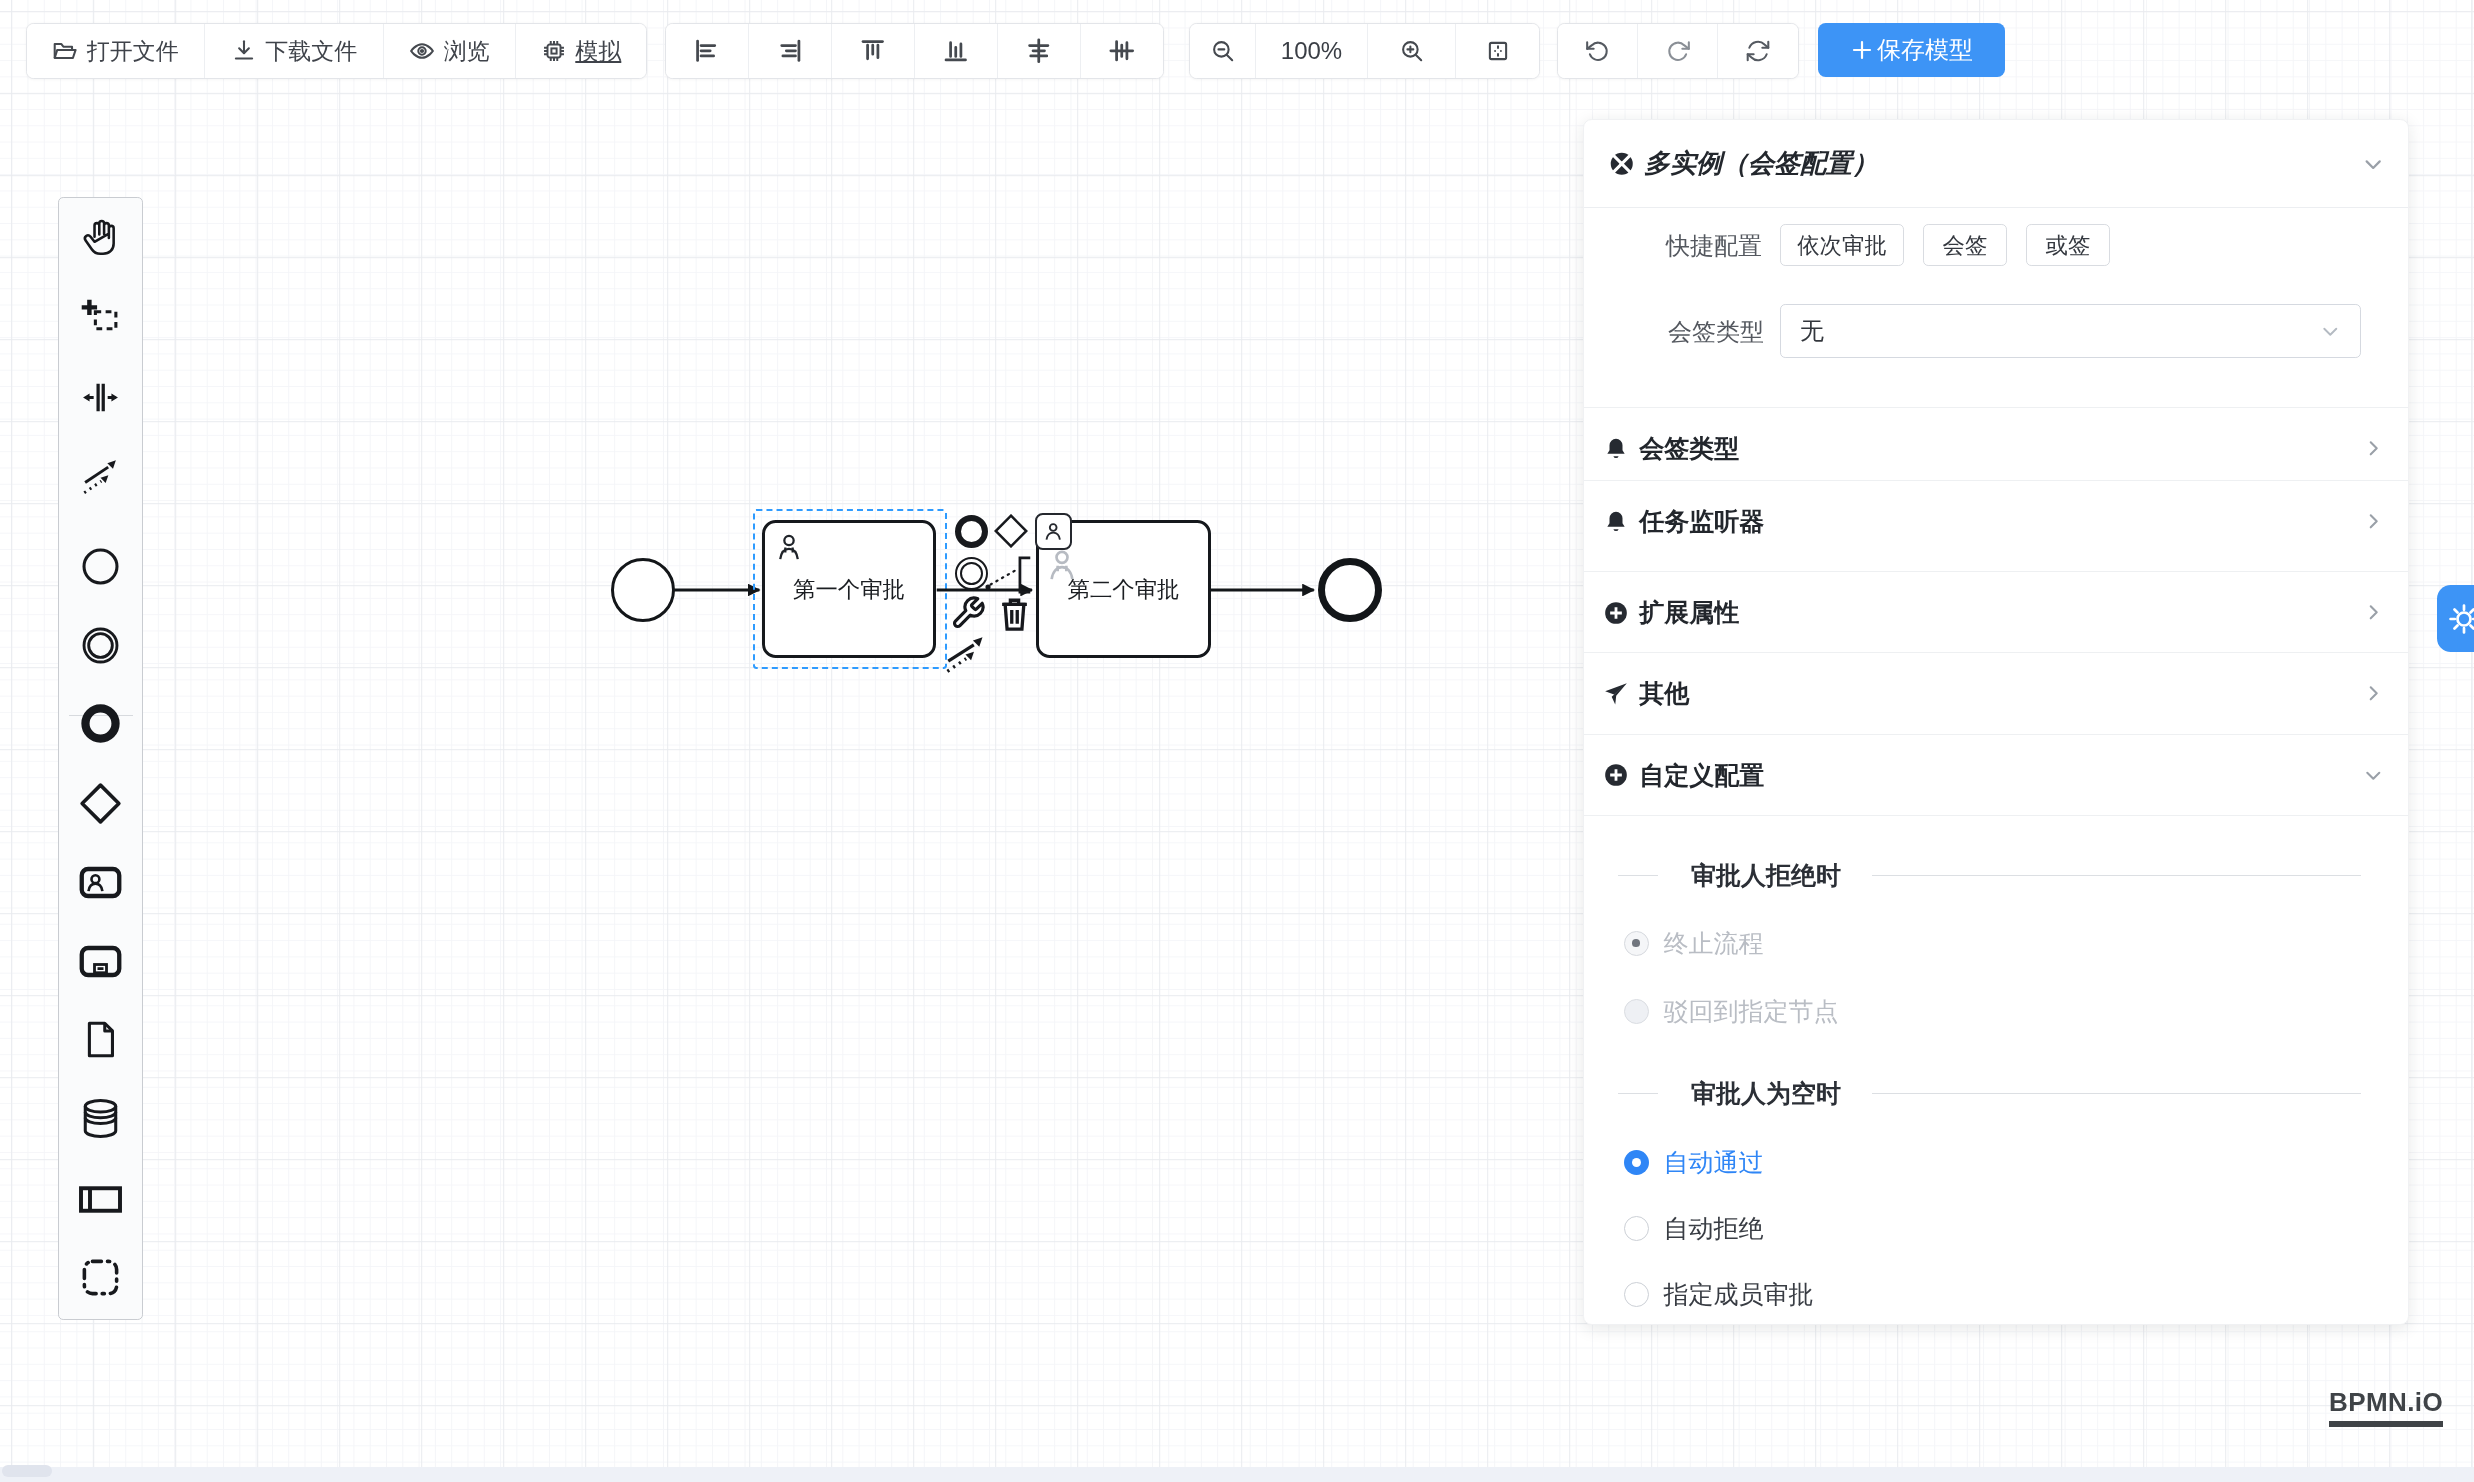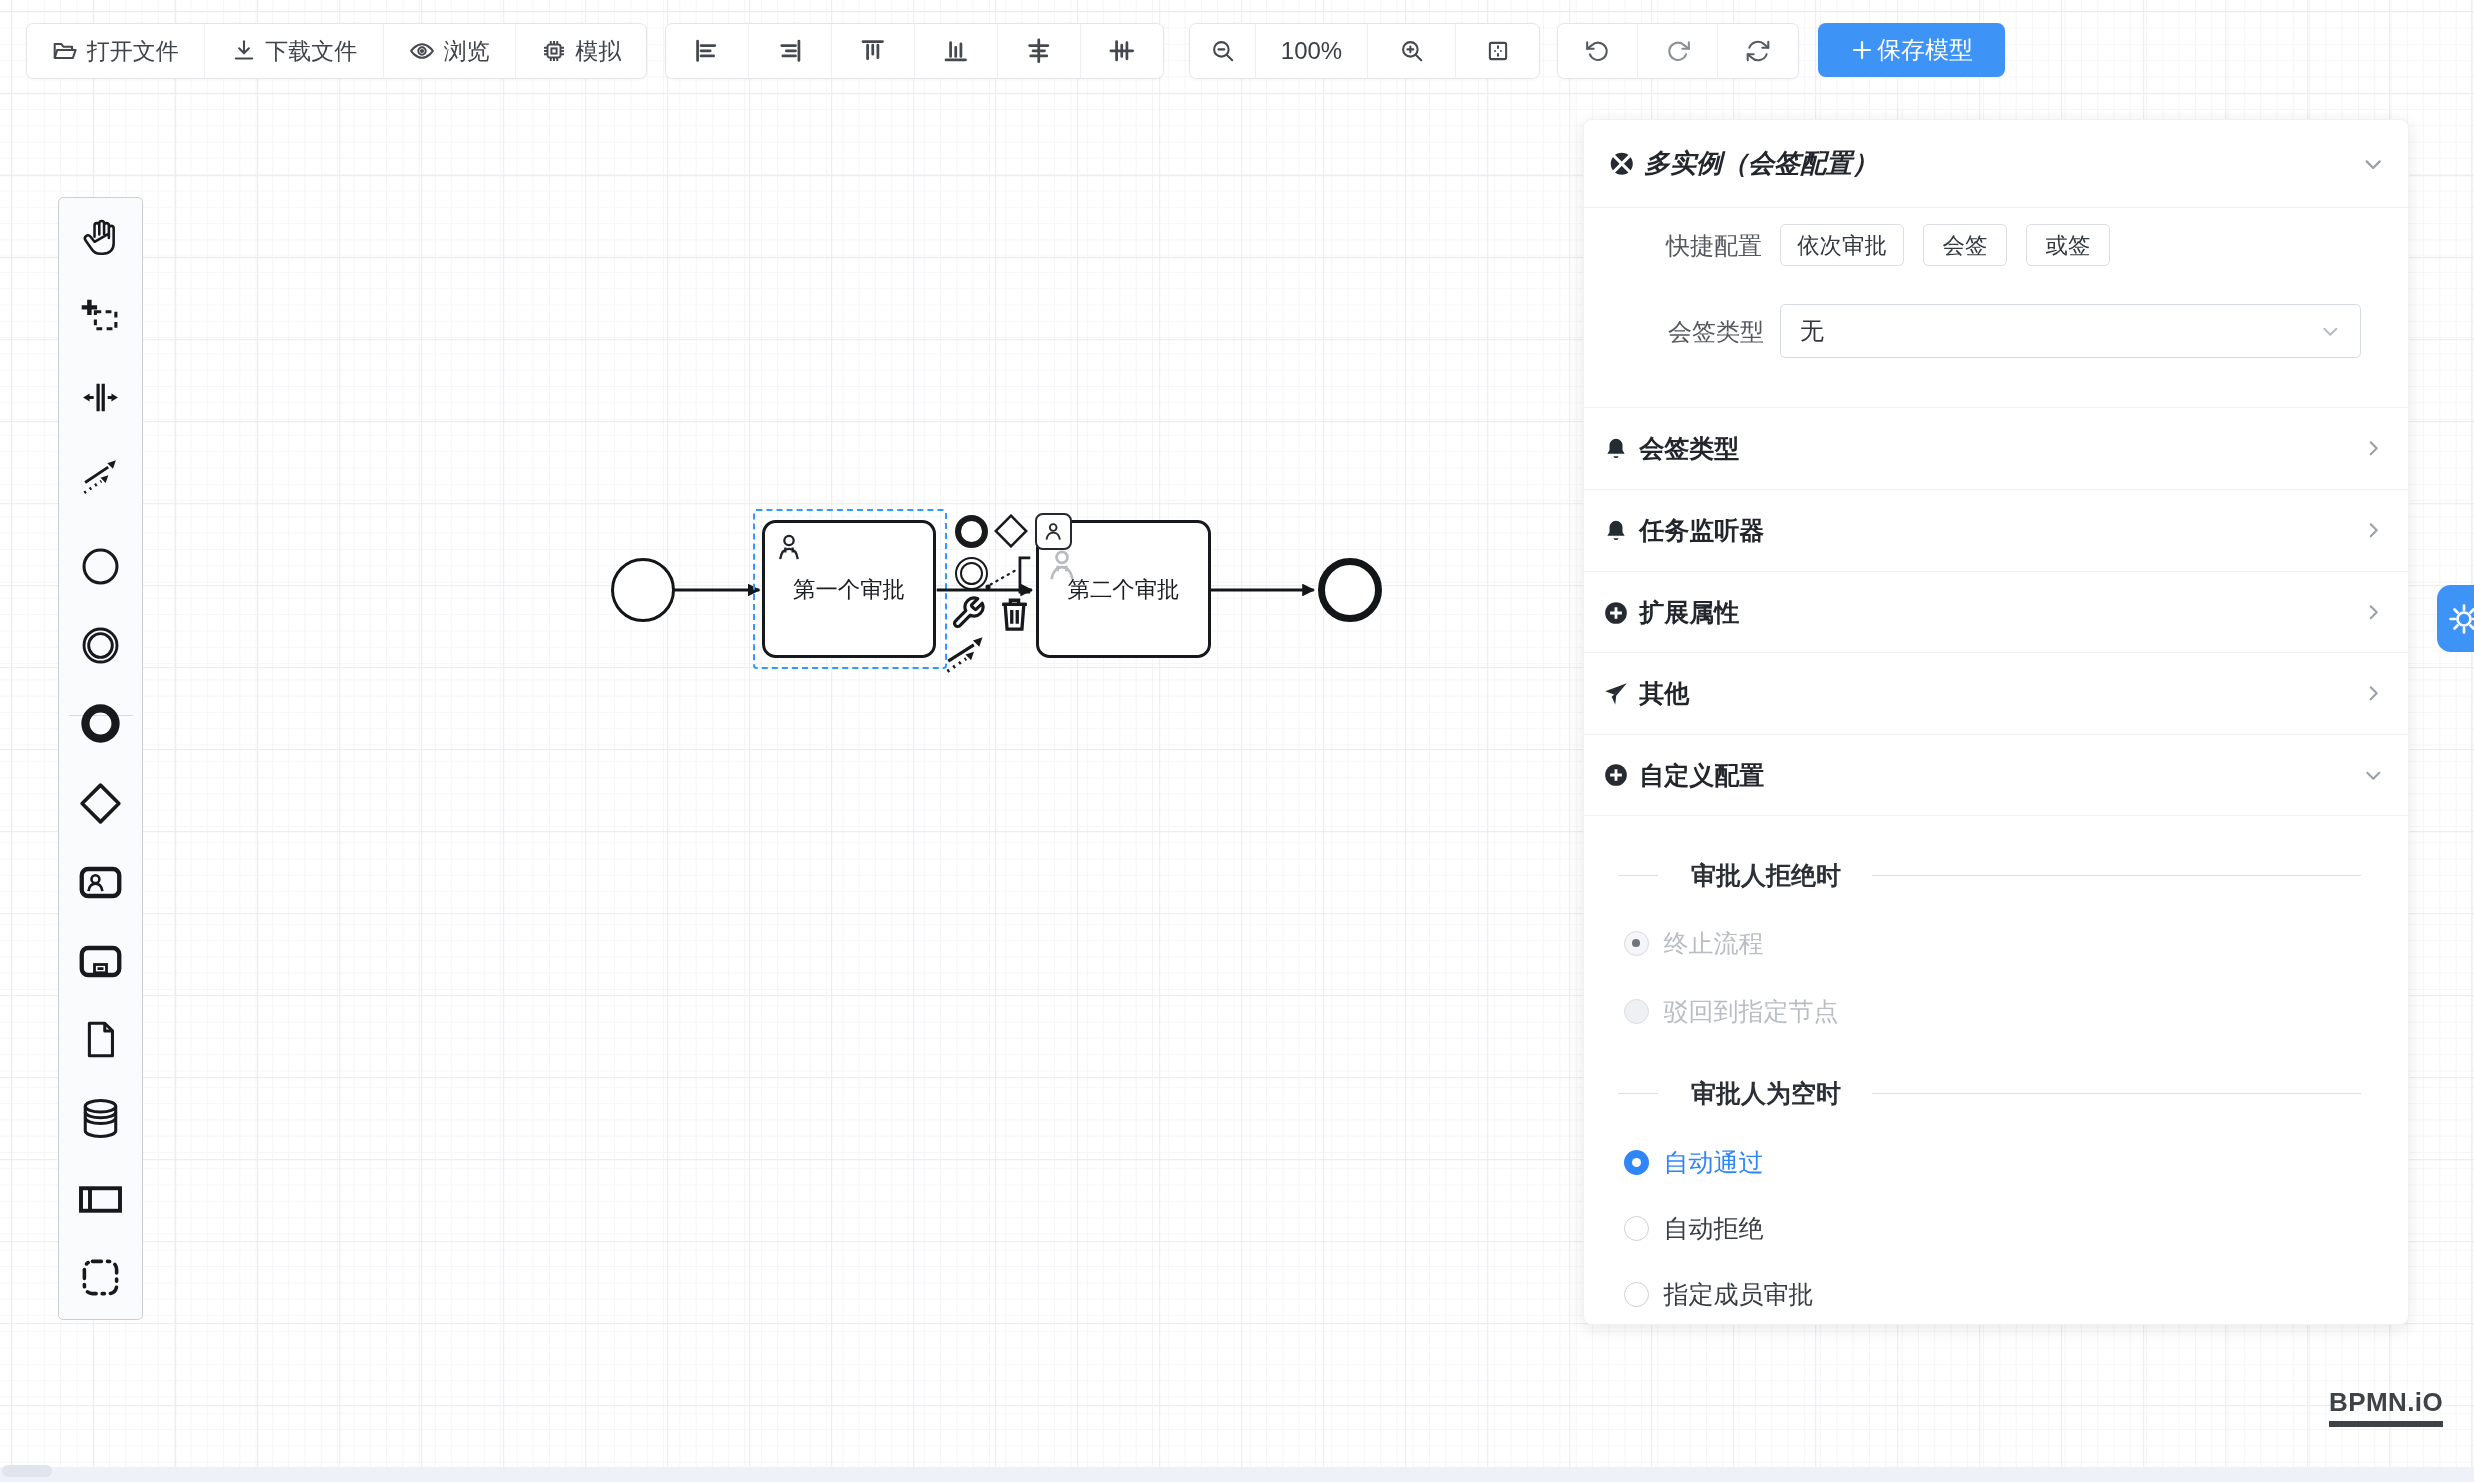--- a/index.html
+++ b/index.html
@@ -10,21 +10,21 @@
       linear-gradient(to bottom, #e9ebef 0.9px, transparent 0.9px),
       linear-gradient(to right, #f4f5f8 0.9px, transparent 0.9px),
       linear-gradient(to bottom, #f5f6f9 0.9px, transparent 0.9px);
     background-size:82px 82px,82px 82px,16.3px 16.3px,16.3px 16.3px;
     background-position:11.2px 11.2px;padding-left:48px;}
   svg{display:block;}
 
   
   .tb-group{position:absolute;top:23px;height:54px;display:flex;background:#fff;border:1.3px solid #e3e5e9;border-radius:7.7px;box-shadow:0 0.9px 2.6px rgba(0,0,0,.04);overflow:hidden;}
   .tb-btn{display:flex;align-items:center;justify-content:center;gap:8.6px;border-right:1.3px solid #edeff2;color:#3f434a;font-size:23px;white-space:nowrap;background:#fff;}
-  .tb-btn:last-child{border-right:none;}
+  .tb-btn:last-child{border-right:none;text-decoration:underline;}
   .tb-btn svg{flex:0 0 auto;}
   #save-btn{position:absolute;left:1818px;top:23px;width:187px;height:54px;background:#3d94f6;border:none;border-radius:7.7px;color:#fff;font-size:24px;display:flex;align-items:center;justify-content:center;gap:3px;white-space:nowrap;}
   .zoom-level{display:flex;align-items:center;justify-content:center;font-size:24px;color:#3a3e45;border-right:1.3px solid #edeff2;}
 
   
   #palette{position:absolute;left:58px;top:197px;width:83px;height:1121px;background:#fafbfc;border:1.3px solid #c9ccd1;border-radius:5.2px;}
   .pal-item{position:absolute;left:50%;transform:translateX(-50%);width:48px;height:48px;display:flex;align-items:center;justify-content:center;}
   #pal-sep{position:absolute;left:9.5px;right:9.5px;top:517px;height:0;border-top:1.7px solid #d7dade;}
 
   
@@ -488,21 +488,21 @@
             <path d="M9.6 18.6a2.5 2.5 0 0 0 4.8 0z" fill="#262a31"></path>
           </svg>
         </span>
       <span class="sec-label">会签类型</span>
       <span>
           <svg width="20.6" height="20.6" viewBox="0 0 24 24" fill="none" stroke="#9aa0a8" stroke-width="2.4" stroke-linecap="round" stroke-linejoin="round">
             <polyline points="9 5 16 12 9 19"></polyline>
           </svg>
         </span>
     </div>
-    <div class="sec-row" style="top:369px;">
+    <div class="sec-row" style="top:360px;">
       <span>
           <svg width="26" height="26" viewBox="0 0 24 24">
             <path d="M12 2.6a6 6 0 0 0-6 6v4.6L4 16.4h16l-2-3.2V8.6a6 6 0 0 0-6-6z" fill="#262a31"></path>
             <path d="M9.6 18.6a2.5 2.5 0 0 0 4.8 0z" fill="#262a31"></path>
           </svg>
         </span>
       <span class="sec-label">任务监听器</span>
       <span>
           <svg width="20.6" height="20.6" viewBox="0 0 24 24" fill="none" stroke="#9aa0a8" stroke-width="2.4" stroke-linecap="round" stroke-linejoin="round">
             <polyline points="9 5 16 12 9 19"></polyline>

